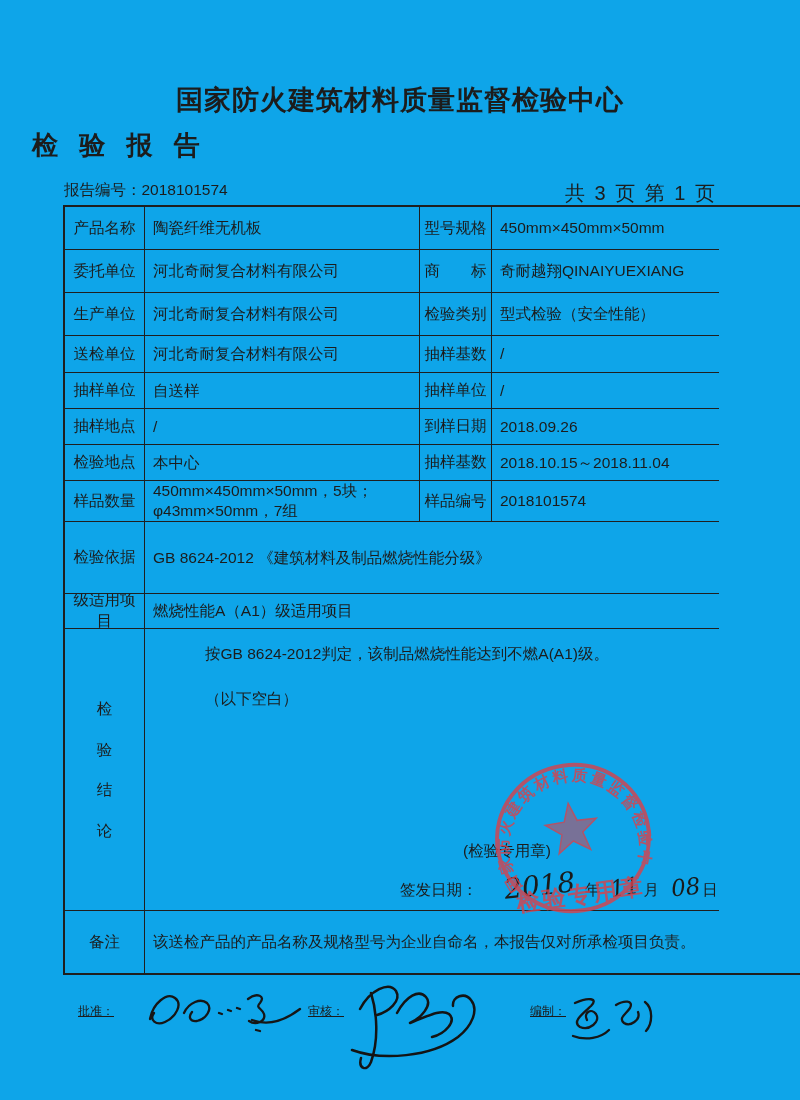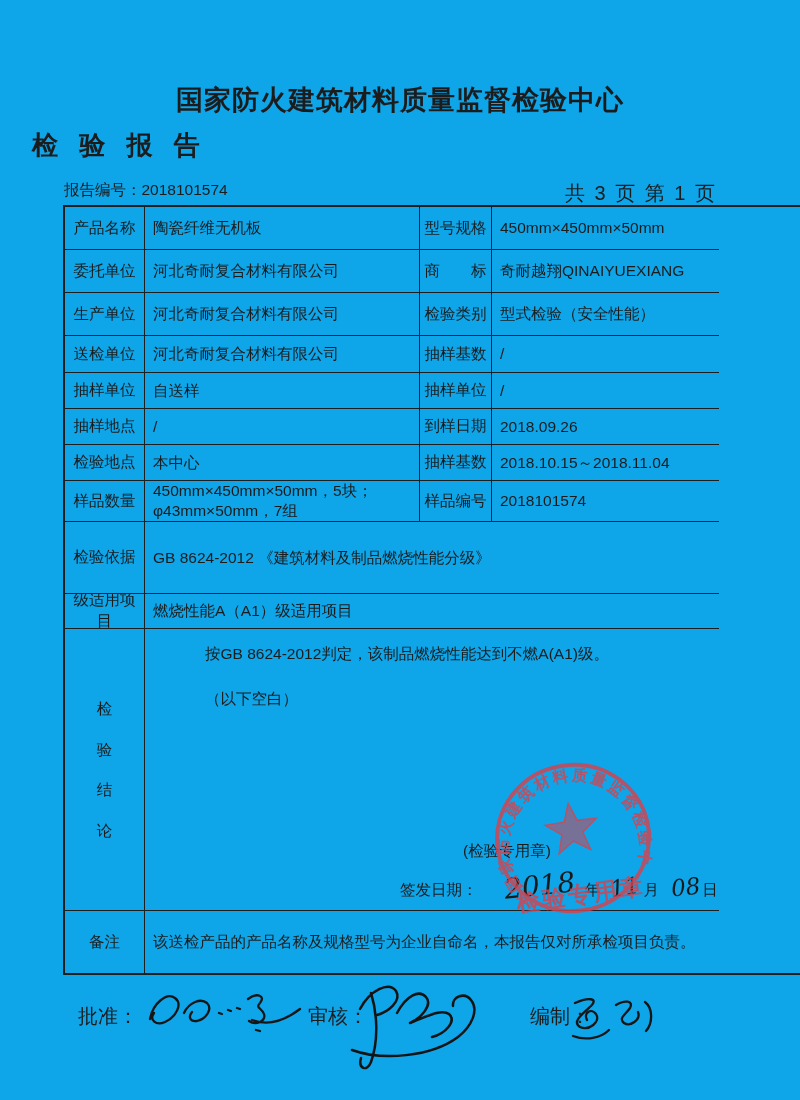--- a/index.html
+++ b/index.html
@@ -38,21 +38,21 @@
   .vlabel{flex-direction:column;justify-content:center;gap:25px;}
   .vlabel span{display:block;line-height:1;}
   .c-lines{position:absolute;top:14px;left:60px;right:14px;font-size:15.5px;line-height:21px;}
   .c-lines div{margin-bottom:24px;}
   .seal-note{position:absolute;left:318px;top:212px;font-size:15.5px;}
   .issue{position:absolute;left:255px;top:240px;display:flex;align-items:baseline;font-size:15.5px;white-space:nowrap;}
   .hw{font-family:"DejaVu Serif","Liberation Serif",serif;font-style:italic;color:#1a1a1a;}
   .hw-y{font-size:28px;margin:0 10px 0 26px;transform:rotate(-6deg);}
   .hw-m{font-size:23px;margin:0 4px 0 10px;transform:rotate(-9deg);}
   .hw-d{font-size:23px;margin:0 2px 0 12px;transform:rotate(-6deg);}
-  .footer-label{position:absolute;font-size:20px;}
+  .footer-label{position:absolute;font-size:12px;text-decoration:underline;}
   .overlay{position:absolute;left:0;top:0;pointer-events:none;}
 </style>
 </head>
 <body>
 
 <div class="page">
 
   <div class="center-name">国家防火建筑材料质量监督检验中心</div>
   <div class="report-title">检 验 报 告</div>
   <div class="report-no"><span>报告编号：</span><span>2018101574</span></div>

